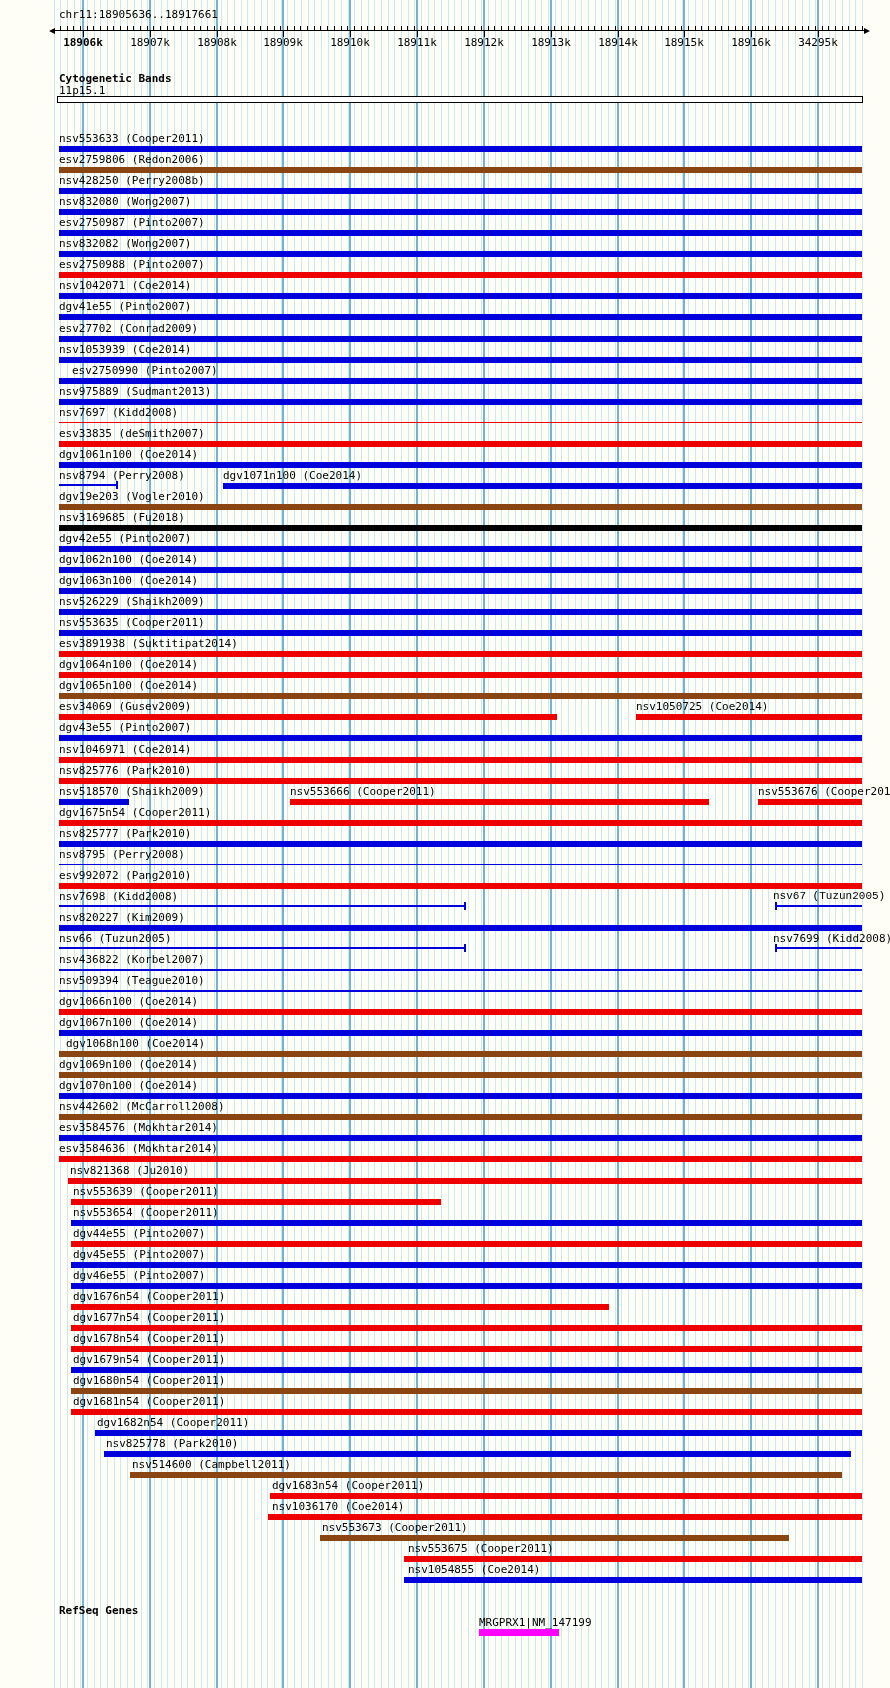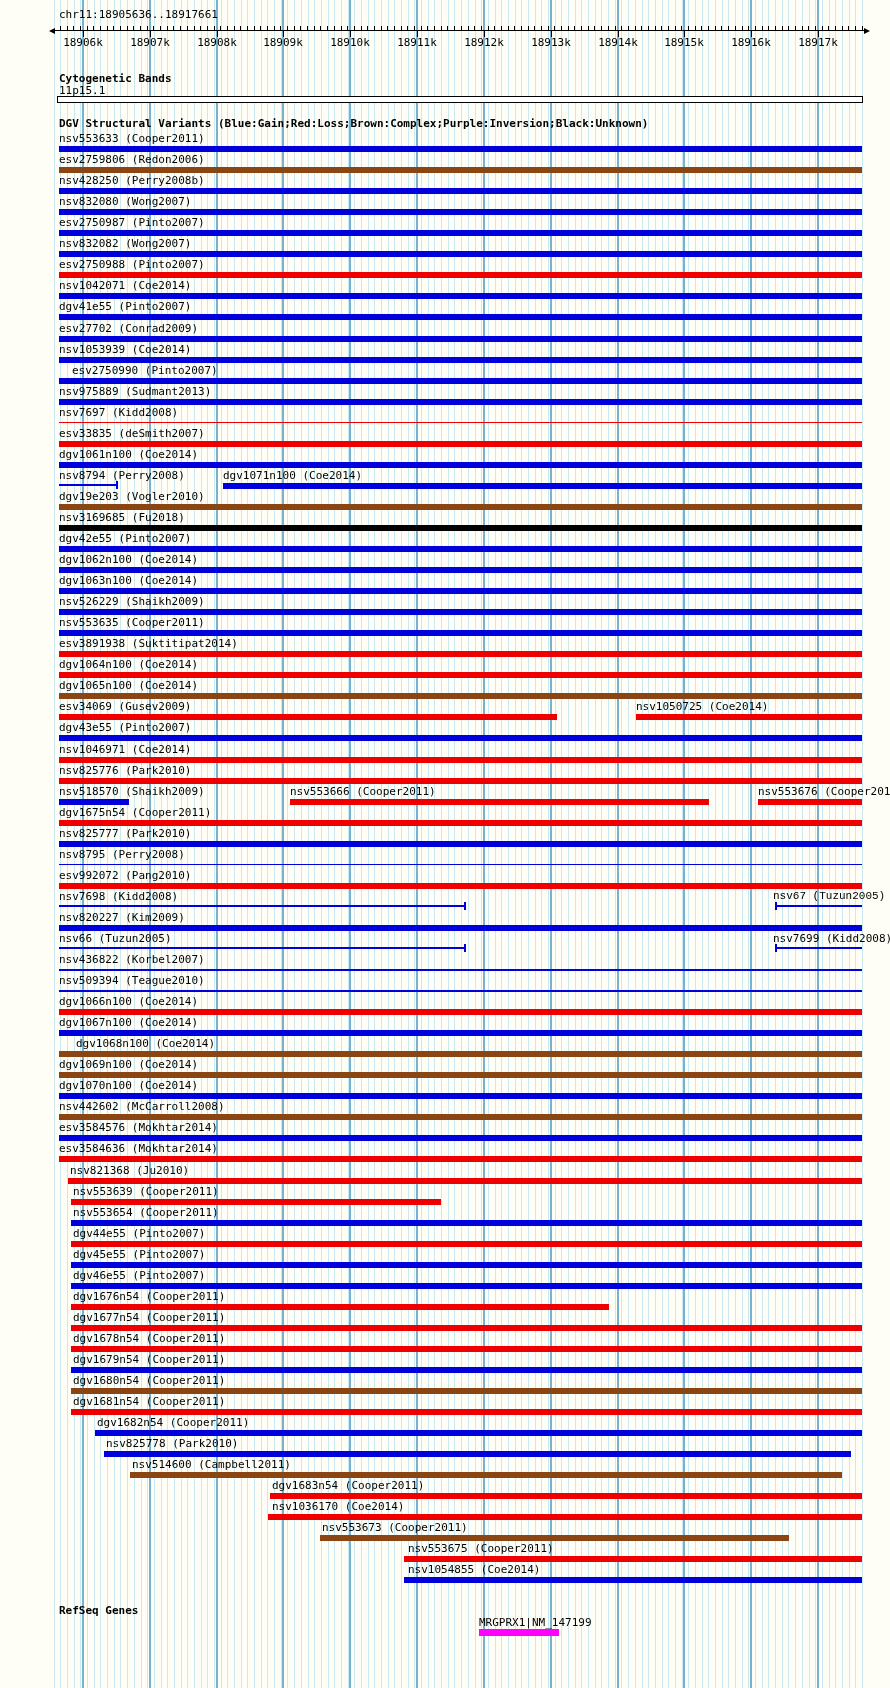--- a/index.html
+++ b/index.html
@@ -160,21 +160,21 @@
       <div class="rtick" style="left: 808.3px; top: 26px; height: 4px;"></div>
       <div class="rtick" style="left: 815px; top: 26px; height: 4px;"></div>
       <div class="rtick" style="left: 821.7px; top: 26px; height: 4px;"></div>
       <div class="rtick" style="left: 828.3px; top: 26px; height: 4px;"></div>
       <div class="rtick" style="left: 835px; top: 26px; height: 4px;"></div>
       <div class="rtick" style="left: 841.7px; top: 26px; height: 4px;"></div>
       <div class="rtick" style="left: 848.4px; top: 26px; height: 4px;"></div>
       <div class="rtick" style="left: 855.1px; top: 26px; height: 4px;"></div>
       <div class="rtick" style="left: 861.8px; top: 26px; height: 4px;"></div>
       <div class="rtick" style="left: 83px; top: 31px; height: 6px;"></div>
-      <div class="lbl" style="left: 83px; top: 37px; transform: translateX(-50%);">18906k</div>
+      <div class="lbl" style="left: 83px; top: 37px; transform: translateX(-50%); font-weight: bold;">18906k</div>
       <div class="rtick" style="left: 150px; top: 31px; height: 6px;"></div>
       <div class="lbl" style="left: 150px; top: 37px; transform: translateX(-50%);">18907k</div>
       <div class="rtick" style="left: 217px; top: 31px; height: 6px;"></div>
       <div class="lbl" style="left: 217px; top: 37px; transform: translateX(-50%);">18908k</div>
       <div class="rtick" style="left: 283px; top: 31px; height: 6px;"></div>
       <div class="lbl" style="left: 283px; top: 37px; transform: translateX(-50%);">18909k</div>
       <div class="rtick" style="left: 350px; top: 31px; height: 6px;"></div>
       <div class="lbl" style="left: 350px; top: 37px; transform: translateX(-50%);">18910k</div>
       <div class="rtick" style="left: 417px; top: 31px; height: 6px;"></div>
       <div class="lbl" style="left: 417px; top: 37px; transform: translateX(-50%);">18911k</div>
@@ -182,28 +182,27 @@
       <div class="lbl" style="left: 484px; top: 37px; transform: translateX(-50%);">18912k</div>
       <div class="rtick" style="left: 551px; top: 31px; height: 6px;"></div>
       <div class="lbl" style="left: 551px; top: 37px; transform: translateX(-50%);">18913k</div>
       <div class="rtick" style="left: 618px; top: 31px; height: 6px;"></div>
       <div class="lbl" style="left: 618px; top: 37px; transform: translateX(-50%);">18914k</div>
       <div class="rtick" style="left: 684px; top: 31px; height: 6px;"></div>
       <div class="lbl" style="left: 684px; top: 37px; transform: translateX(-50%);">18915k</div>
       <div class="rtick" style="left: 751px; top: 31px; height: 6px;"></div>
       <div class="lbl" style="left: 751px; top: 37px; transform: translateX(-50%);">18916k</div>
       <div class="rtick" style="left: 818px; top: 31px; height: 6px;"></div>
-      <div class="lbl" style="left: 818px; top: 37px; transform: translateX(-50%);">18917k</div>
+      <div class="lbl" style="left: 818px; top: 37px; transform: translateX(-50%);">34295k</div>
     </div>
 
   <div class="lbl hdr" style="left:59px;top:73px;">Cytogenetic Bands</div>
   <div class="lbl" style="left:59px;top:85px;">11p15.1</div>
   <div id="cyto-band-rect" style="left:57px;top:96px;width:806px;height:7px;"></div>
 
-  <div class="lbl hdr" style="left:59px;top:118px;">DGV Structural Variants (Blue:Gain;Red:Loss;Brown:Complex;Purple:Inversion;Black:Unknown)</div>
   <div id="dgv-rows">
       <div class="lbl" style="left: 59px; top: 133px;">nsv553633 (Cooper2011)</div>
       <div class="seg" style="left: 59px; top: 146px; width: 803px; height: 6px; background: rgb(0, 0, 221);"></div>
       <div class="lbl" style="left: 59px; top: 154.1px;">esv2759806 (Redon2006)</div>
       <div class="seg" style="left: 59px; top: 167.1px; width: 803px; height: 6px; background: rgb(139, 69, 19);"></div>
       <div class="lbl" style="left: 59px; top: 175.1px;">nsv428250 (Perry2008b)</div>
       <div class="seg" style="left: 59px; top: 188.1px; width: 803px; height: 6px; background: rgb(0, 0, 221);"></div>
       <div class="lbl" style="left: 59px; top: 196.2px;">nsv832080 (Wong2007)</div>
       <div class="seg" style="left: 59px; top: 209.2px; width: 803px; height: 6px; background: rgb(0, 0, 221);"></div>
       <div class="lbl" style="left: 59px; top: 217.2px;">esv2750987 (Pinto2007)</div>
@@ -304,21 +303,21 @@
         <div class="tick" style="left: 0px; background: rgb(0, 0, 221);"></div>
       </div>
       <div class="lbl" style="left: 59px; top: 954px;">nsv436822 (Korbel2007)</div>
       <div class="seg" style="left: 59px; top: 969px; width: 803px; height: 1.5px; background: rgb(0, 0, 221);"></div>
       <div class="lbl" style="left: 59px; top: 975px;">nsv509394 (Teague2010)</div>
       <div class="seg" style="left: 59px; top: 990px; width: 803px; height: 1.5px; background: rgb(0, 0, 221);"></div>
       <div class="lbl" style="left: 59px; top: 996.1px;">dgv1066n100 (Coe2014)</div>
       <div class="seg" style="left: 59px; top: 1009.1px; width: 803px; height: 6px; background: rgb(238, 0, 0);"></div>
       <div class="lbl" style="left: 59px; top: 1017.1px;">dgv1067n100 (Coe2014)</div>
       <div class="seg" style="left: 59px; top: 1030.1px; width: 803px; height: 6px; background: rgb(0, 0, 221);"></div>
-      <div class="lbl" style="left: 76px; top: 1038.2px;">dgv1068n100 (Coe2014)</div>
+      <div class="lbl" style="left: 66px; top: 1038.2px;">dgv1068n100 (Coe2014)</div>
       <div class="seg" style="left: 59px; top: 1051.2px; width: 803px; height: 6px; background: rgb(139, 69, 19);"></div>
       <div class="lbl" style="left: 59px; top: 1059.2px;">dgv1069n100 (Coe2014)</div>
       <div class="seg" style="left: 59px; top: 1072.2px; width: 803px; height: 6px; background: rgb(139, 69, 19);"></div>
       <div class="lbl" style="left: 59px; top: 1080.3px;">dgv1070n100 (Coe2014)</div>
       <div class="seg" style="left: 59px; top: 1093.3px; width: 803px; height: 6px; background: rgb(0, 0, 221);"></div>
       <div class="lbl" style="left: 59px; top: 1101.3px;">nsv442602 (McCarroll2008)</div>
       <div class="seg" style="left: 59px; top: 1114.3px; width: 803px; height: 6px; background: rgb(139, 69, 19);"></div>
       <div class="lbl" style="left: 59px; top: 1122.3px;">esv3584576 (Mokhtar2014)</div>
       <div class="seg" style="left: 59px; top: 1135.3px; width: 803px; height: 6px; background: rgb(0, 0, 221);"></div>
       <div class="lbl" style="left: 59px; top: 1143.4px;">esv3584636 (Mokhtar2014)</div>

